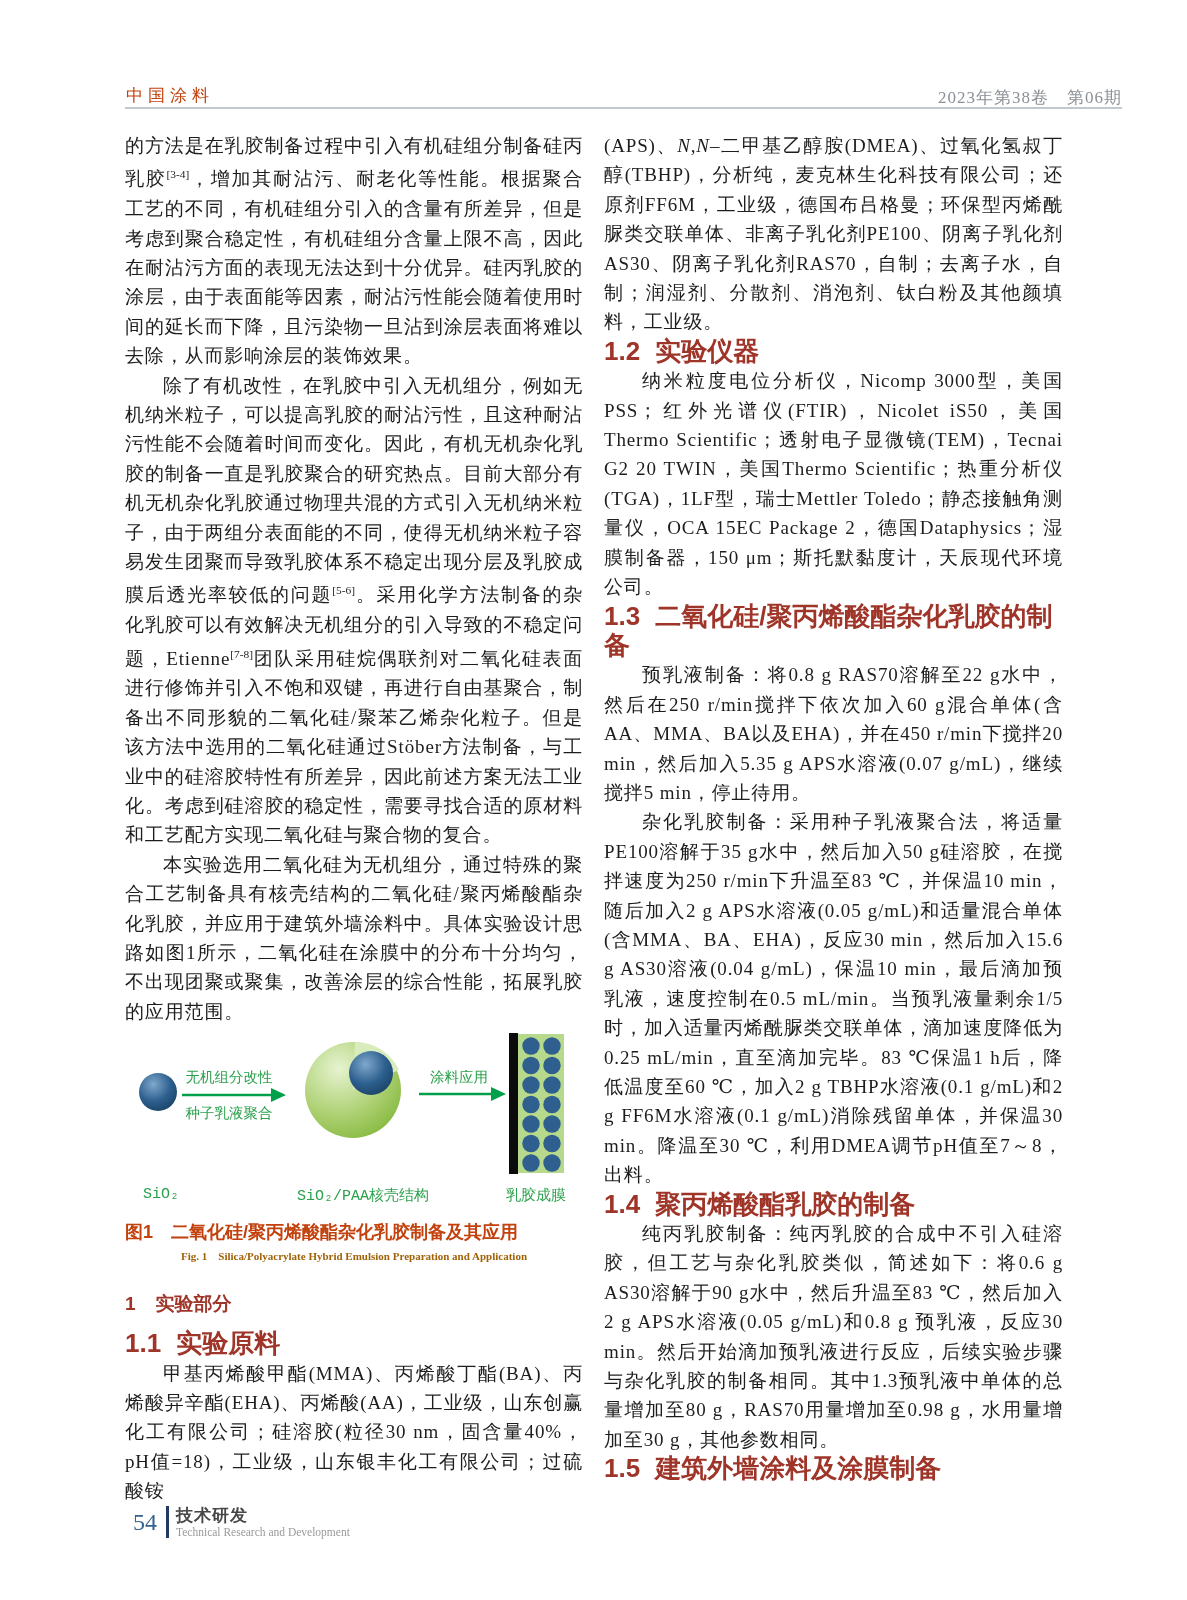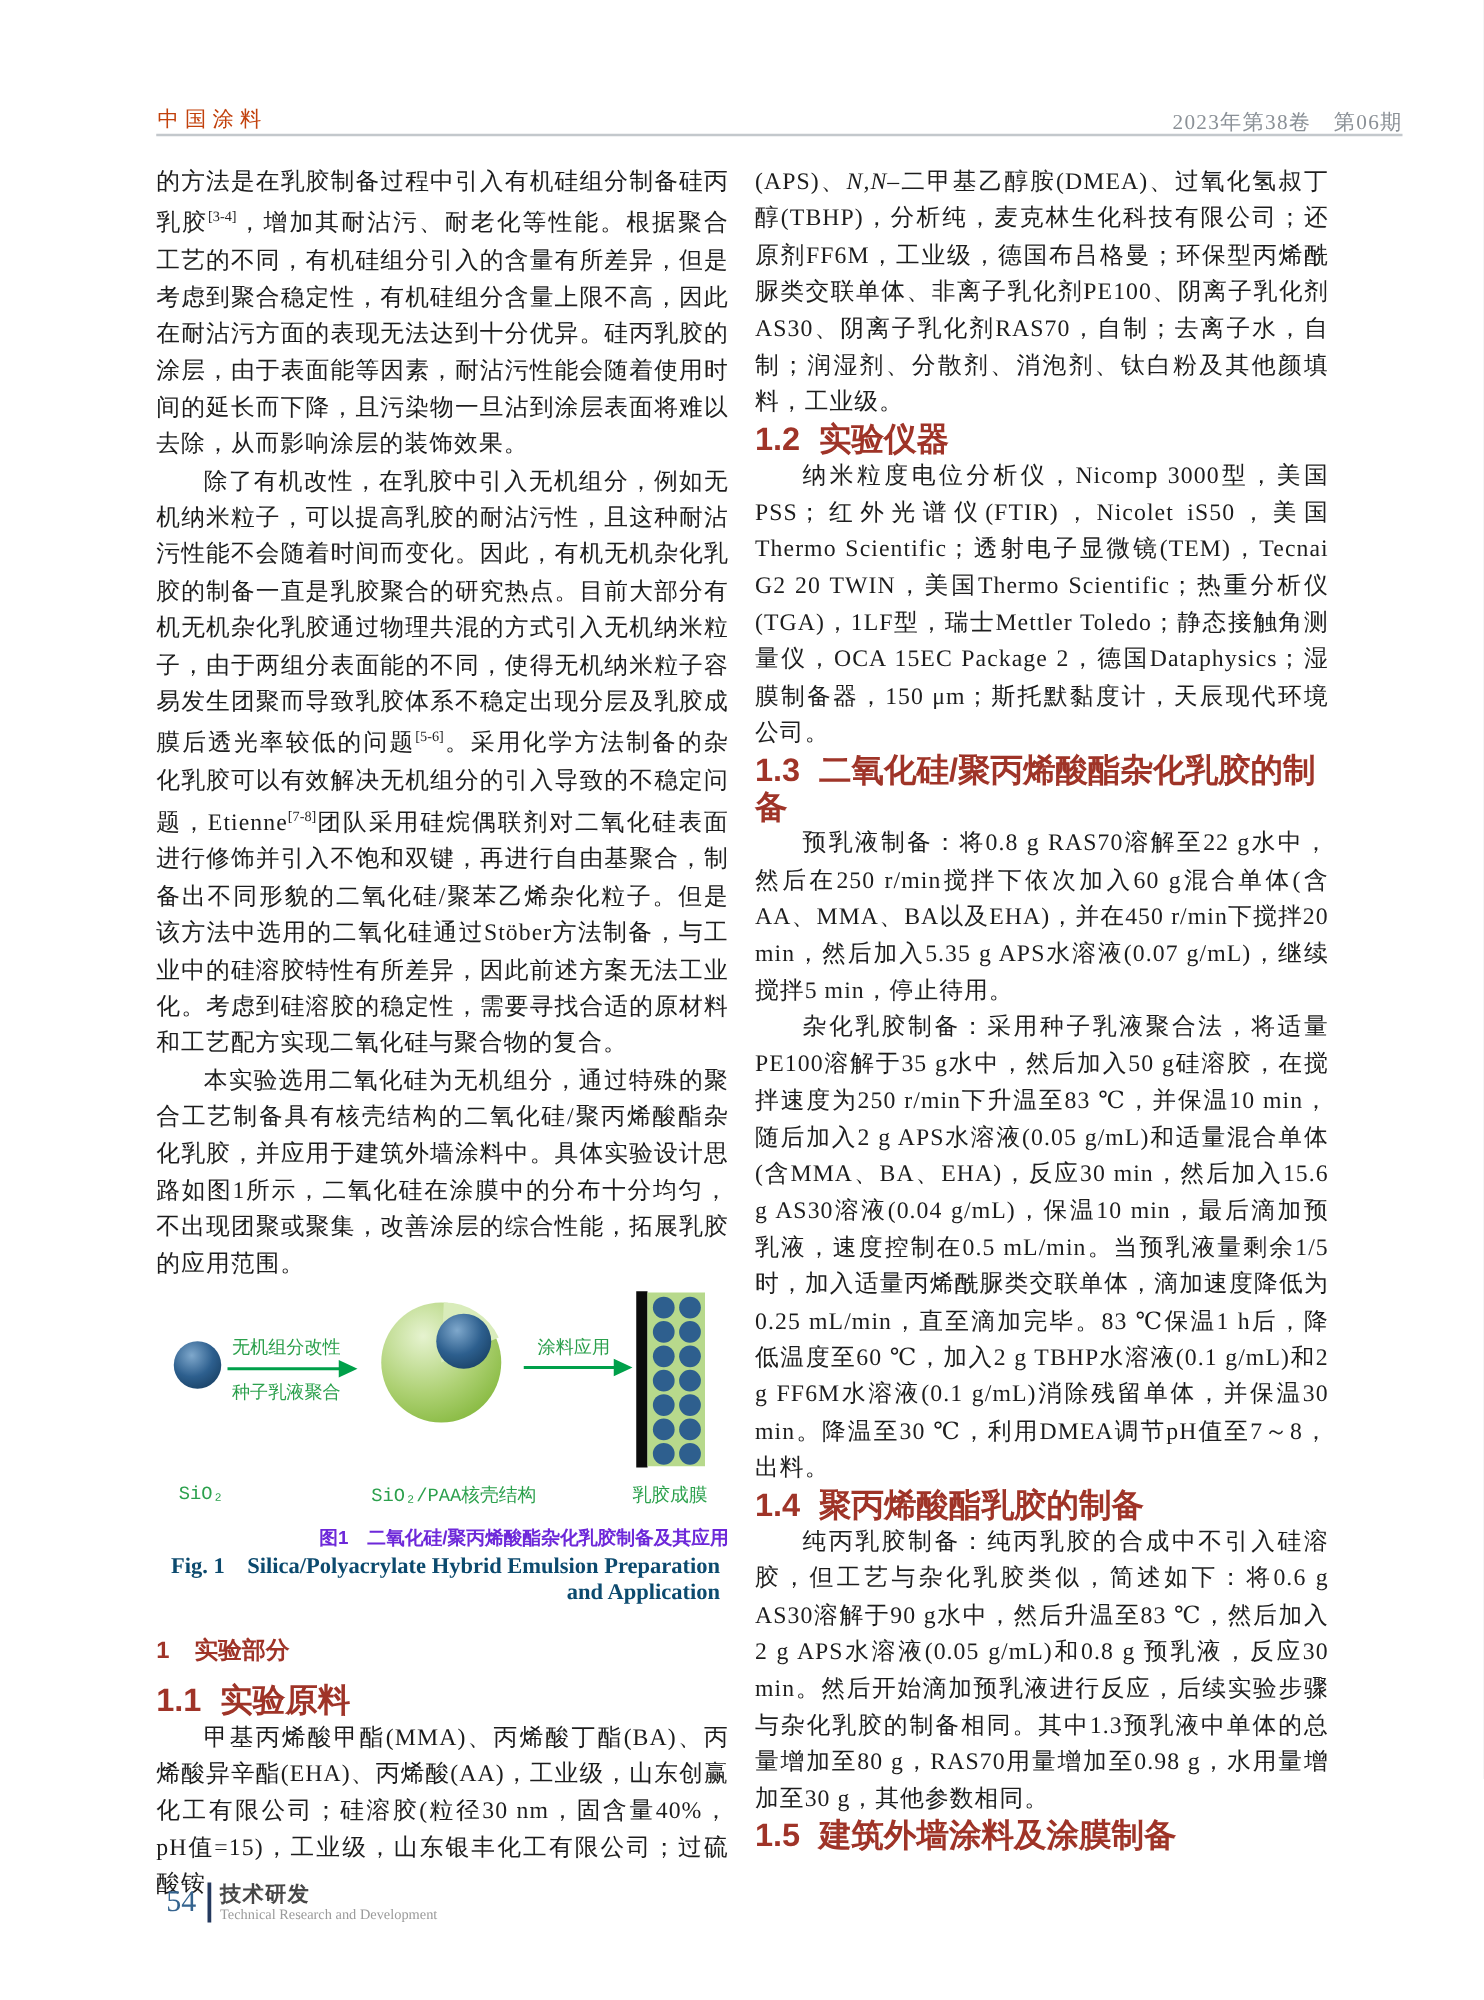--- a/index.html
+++ b/index.html
@@ -24,23 +24,23 @@
   .h2-sec{margin:0;color:#9f3428;font-family:"Liberation Sans","DejaVu Sans",sans-serif;
           font-weight:bold;font-size:26px;line-height:29.4px;}
   .h2-sec .num{margin-right:15px;}
   
   .figure{margin:4px 0 0 0;}
   .fig-labels{position:relative;height:24px;margin-top:2px;font-family:Liberation Mono, monospace;}
   .fig-labels span{position:absolute;top:0;font-size:15px;color:#2ba04c;white-space:nowrap;}
   .lbl-sio2{left:18px;}
   .lbl-core{left:238px;transform:translateX(-50%);}
   .lbl-film{left:411px;transform:translateX(-50%);}
-  .cap-cn{margin-top:10px;text-align:right;font-family:"Liberation Sans","DejaVu Sans",sans-serif;
-          font-weight:bold;font-size:15px;color:#6d28d9;}
-  .cap-en{margin:2px auto 0 auto;width:444px;text-align:right;font-weight:bold;font-size:18px;color:#0c4a6e;
+  .cap-cn{margin-top:10px;text-align:left;font-family:"Liberation Sans","DejaVu Sans",sans-serif;
+          font-weight:bold;font-size:18px;color:#c2410c;}
+  .cap-en{margin:2px auto 0 auto;width:444px;text-align:center;font-weight:bold;font-size:11px;color:#a16207;
           font-family:"Liberation Serif","DejaVu Serif",serif;line-height:21px;}
   .fig-svg-text{font-size:14.5px;fill:#2ba04c;font-family:"Liberation Serif","DejaVu Serif",serif;}
   
   .footer{position:absolute;left:133px;top:1502px;height:44px;}
   .pg-num{position:absolute;left:0;top:7px;font-size:24px;color:#35648f;font-family:"Liberation Serif","DejaVu Serif",serif;}
   .ft-bar{position:absolute;left:33px;top:4px;width:3px;height:32px;background:#24395e;}
   .ft-cn{position:absolute;left:43px;top:2px;font-size:17px;font-weight:bold;color:#474747;
          font-family:"Liberation Sans","DejaVu Sans",sans-serif;letter-spacing:1px;white-space:nowrap;}
   .ft-en{position:absolute;left:43px;top:24px;font-size:11.5px;color:#9a9a9a;white-space:nowrap;
          font-family:"Liberation Serif","DejaVu Serif",serif;}
@@ -116,21 +116,21 @@
       <div class="cap-cn">图1　二氧化硅/聚丙烯酸酯杂化乳胶制备及其应用</div>
       <div class="cap-en">Fig. 1　Silica/Polyacrylate Hybrid Emulsion Preparation and Application</div>
     </div>
 
     <div class="h1-sec">
       <span class="num">1</span><span>实验部分</span>
     </div>
     <div class="h2-sec">
       <span class="num">1.1</span><span>实验原料</span>
     </div>
-    <p class="body ind">甲基丙烯酸甲酯(MMA)、丙烯酸丁酯(BA)、丙烯酸异辛酯(EHA)、丙烯酸(AA)，工业级，山东创赢化工有限公司；硅溶胶(粒径30 nm，固含量40%，pH值=15)，工业级，山东银丰化工有限公司；过硫酸铵</p>
+    <p class="body ind">甲基丙烯酸甲酯(MMA)、丙烯酸丁酯(BA)、丙烯酸异辛酯(EHA)、丙烯酸(AA)，工业级，山东创赢化工有限公司；硅溶胶(粒径30 nm，固含量40%，pH值=18)，工业级，山东银丰化工有限公司；过硫酸铵</p>
   </div>
 
   <div class="col col-right">
     <p class="body">(APS)、<i>N</i>,<i>N</i>–二甲基乙醇胺(DMEA)、过氧化氢叔丁醇(TBHP)，分析纯，麦克林生化科技有限公司；还原剂FF6M，工业级，德国布吕格曼；环保型丙烯酰脲类交联单体、非离子乳化剂PE100、阴离子乳化剂AS30、阴离子乳化剂RAS70，自制；去离子水，自制；润湿剂、分散剂、消泡剂、钛白粉及其他颜填料，工业级。</p>
     <div class="h2-sec">
       <span class="num">1.2</span><span>实验仪器</span>
     </div>
     <p class="body ind">纳米粒度电位分析仪，Nicomp 3000型，美国PSS；红外光谱仪(FTIR)，Nicolet iS50，美国Thermo Scientific；透射电子显微镜(TEM)，Tecnai G2 20 TWIN，美国Thermo Scientific；热重分析仪(TGA)，1LF型，瑞士Mettler Toledo；静态接触角测量仪，OCA 15EC Package 2，德国Dataphysics；湿膜制备器，150 μm；斯托默黏度计，天辰现代环境公司。</p>
     <div class="h2-sec">
       <span class="num">1.3</span><span>二氧化硅/聚丙烯酸酯杂化乳胶的制备</span>

